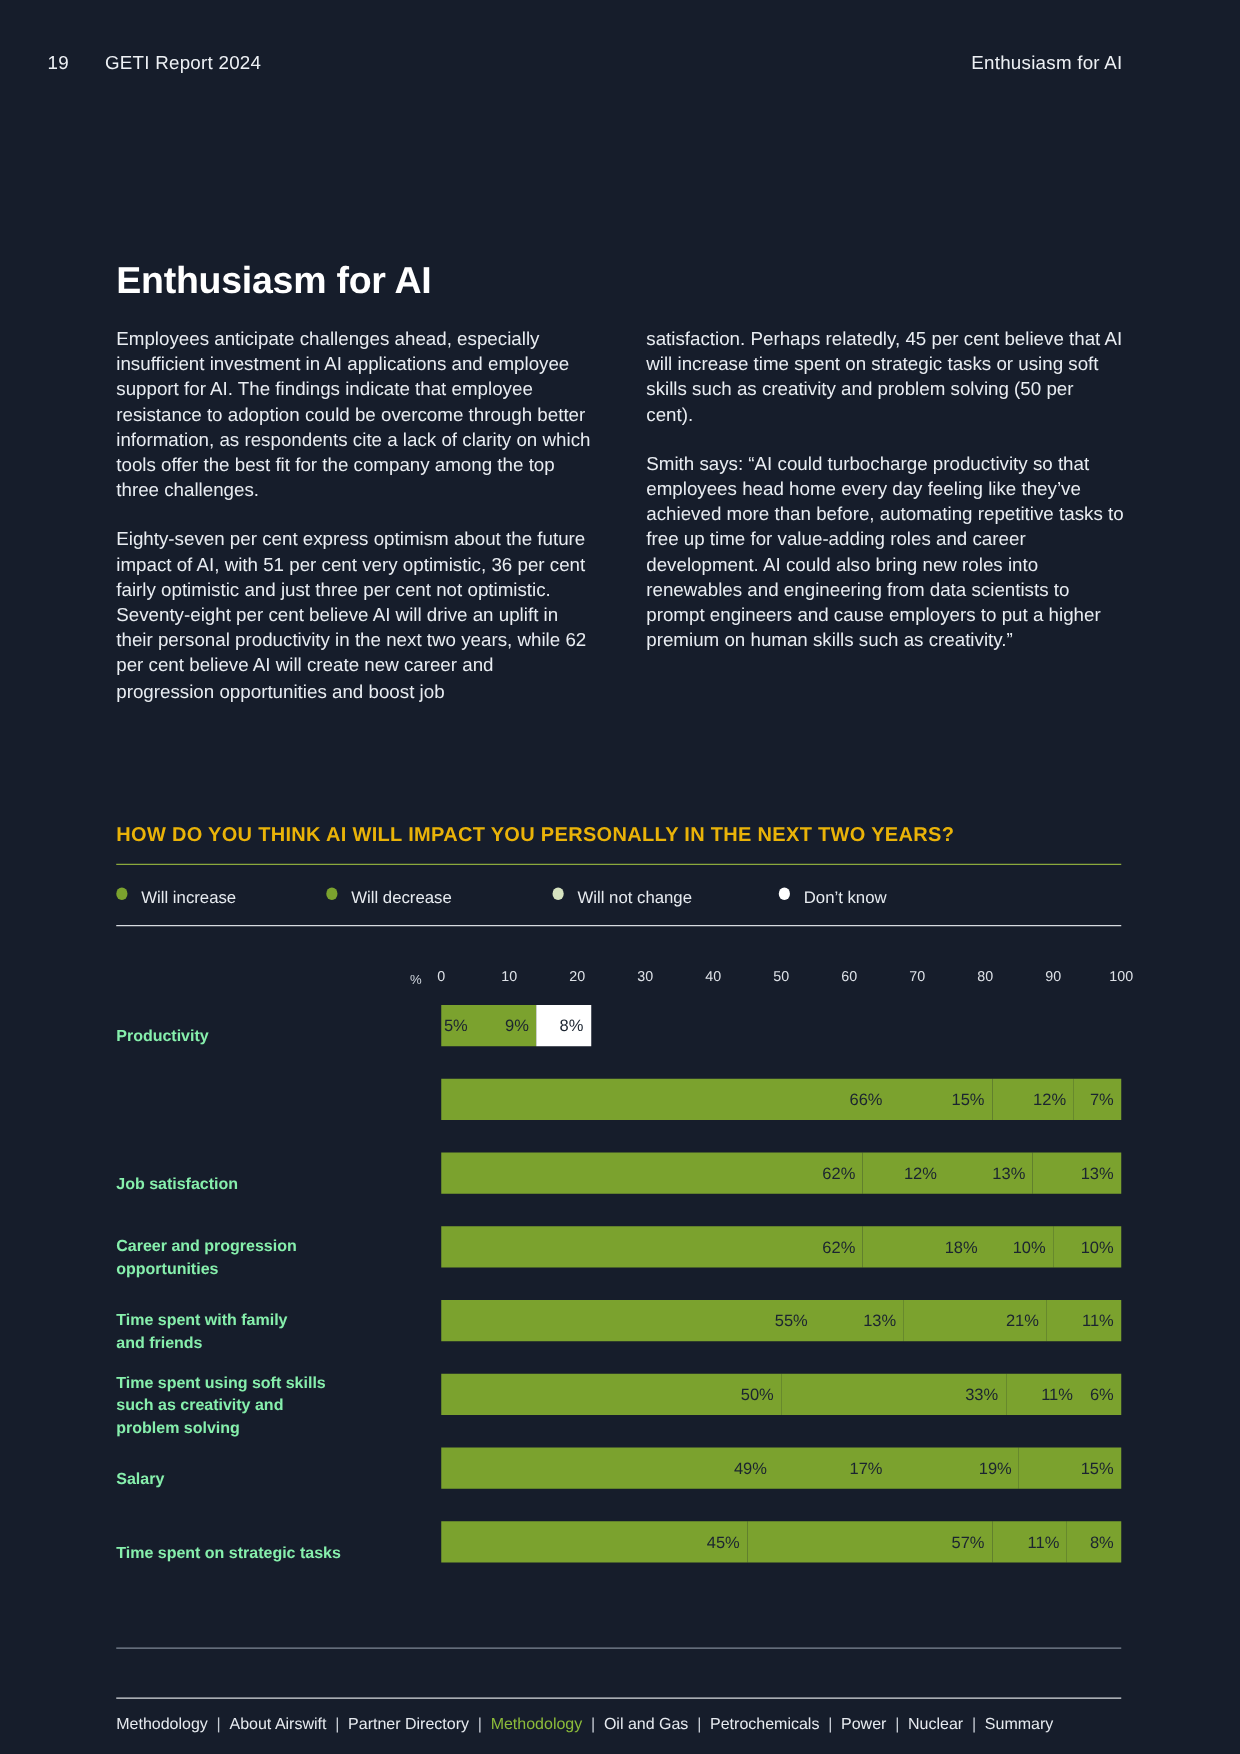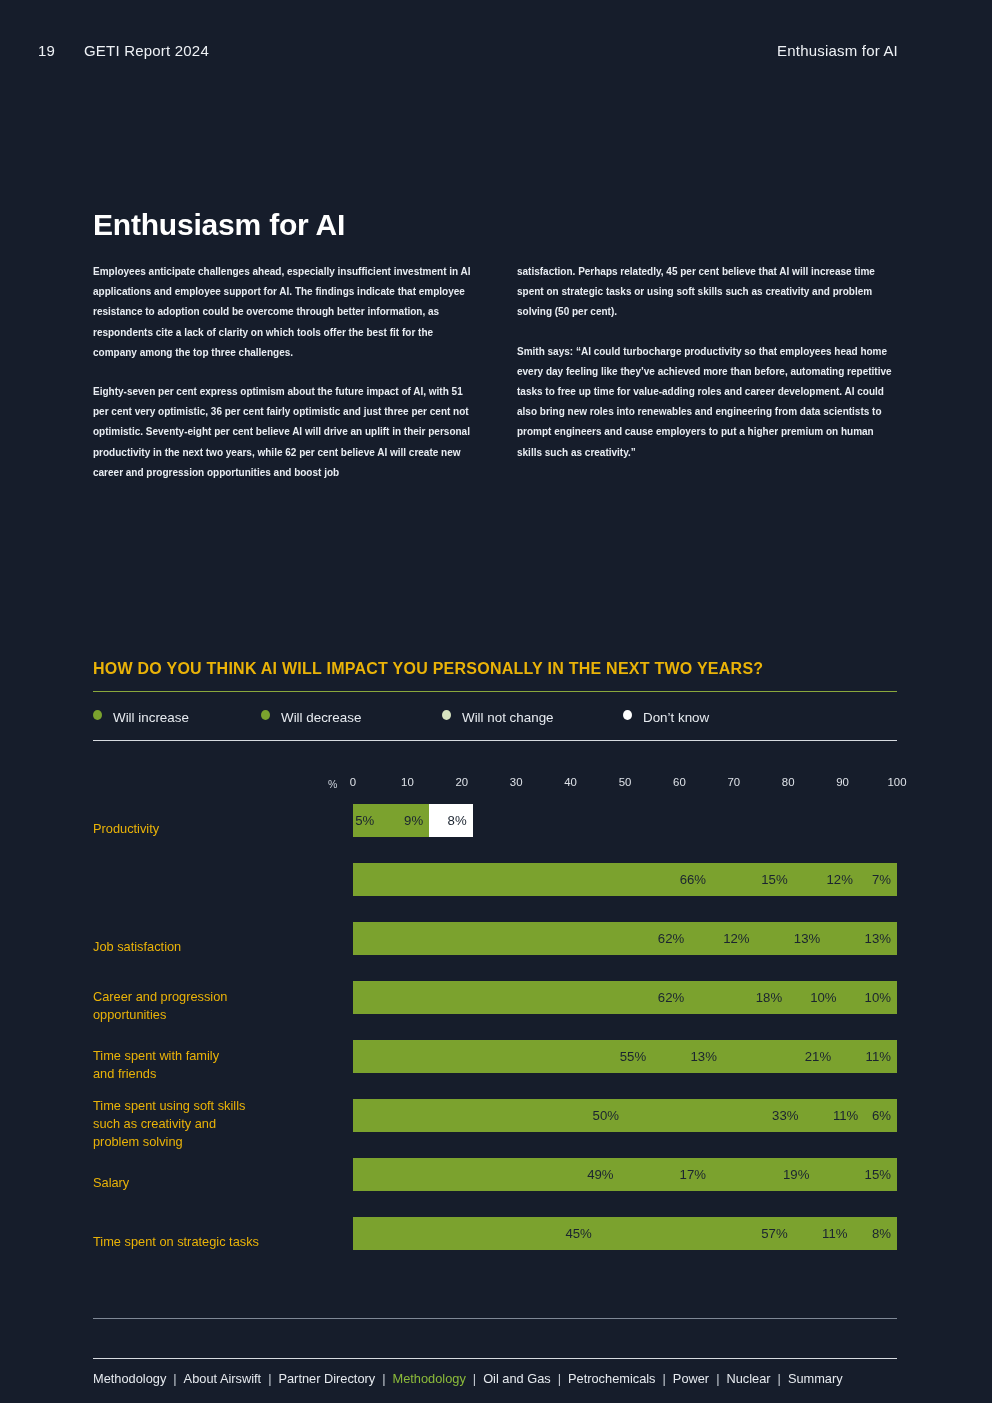--- a/index.html
+++ b/index.html
@@ -38,25 +38,24 @@
     font-size: 30px;
     font-weight: bold;
     letter-spacing: -0.2px;
     color: #ffffff;
   }
 
   
   .body-col {
     position: absolute;
     top: 262px;
-    font-size: 10px;
+    font-size: 15px;
     line-height: 20.2px;
     color: #e9edf2;
     width: 382px;
-    font-weight: bold;
   }
   .body-col.left  { left: 93px; }
   .body-col.right { left: 517px; }
   .body-col p { margin: 0 0 19px 0; }
 
   
   .chart-block {
     position: absolute;
     top: 660px;
     left: 93px;
@@ -126,23 +125,23 @@
   .bars { position: relative; margin-top: 3px; }
   .bar-row {
     position: relative;
     height: 59px;
   }
   .bar-label {
     position: absolute;
     left: 0;
     width: 250px;
     font-size: 12.8px;
-    font-weight: normal;
+    font-weight: bold;
     line-height: 18px;
-    color: #eab308;
+    color: #86efac;
   }
   .bar-track {
     position: absolute;
     left: 260px;
     right: 0;
     height: 33px;
     display: flex;
   }
   .seg {
     height: 100%;

